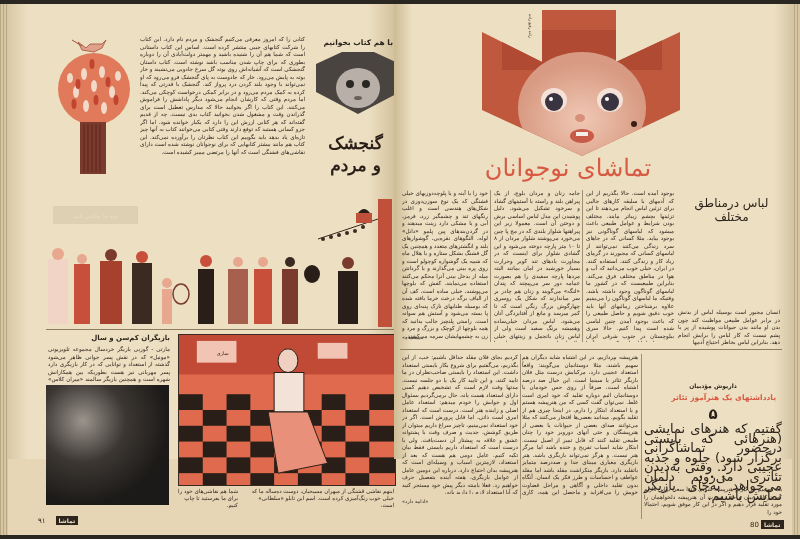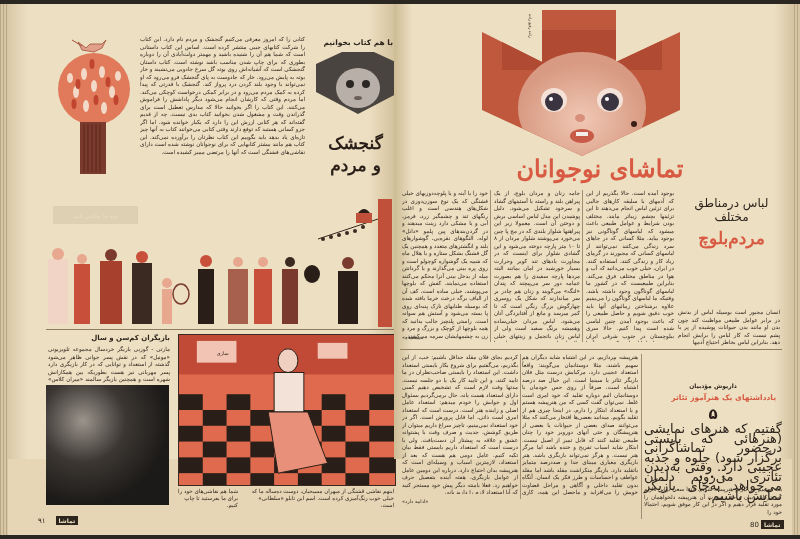--- a/index.html
+++ b/index.html
@@ -29,21 +29,21 @@
   .bw-photo { position: absolute; left: 38px; top: 381px; width: 123px; height: 120px; background: radial-gradient(ellipse at 30% 30%, #9a948c 0, #3c3733 35%, #1c1a18 70%); }
   .painting { position: absolute; left: 170px; top: 330px; width: 218px; height: 152px; border: 1px solid #3a2a22; overflow: hidden; }
   .painting-caption { position: absolute; left: 170px; top: 484px; width: 218px; height: 30px; display: flex; gap: 6px; }
   .painting-caption .cap { font-size: 5.5px; line-height: 7px; color: #2d241c; direction: rtl; }
   .folio-left { position: absolute; left: 30px; top: 512px; display: flex; align-items: center; gap: 10px; font-size: 7px; color: #2d241c; }
   .logo-block { background: #2d241c; color: #ecdfc2; font-weight: bold; font-size: 6px; padding: 1px 3px; }
 
   
   .big-doll { position: absolute; left: 88px; top: 6px; width: 200px; height: 146px; }
   .credit { position: absolute; left: 134px; top: 10px; font-size: 4px; color: #3a2f25; writing-mode: vertical-rl; }
-  .main-title { position: absolute; left: 96px; top: 150px; width: 220px; font-size: 24px; font-weight: bold; color: #d85a42; text-align: center; font-family: "DejaVu Serif", serif; }
+  .main-title { position: absolute; left: 64px; top: 150px; width: 220px; font-size: 24px; font-weight: normal; color: #d85a42; text-align: center; font-family: "DejaVu Serif", serif; }
   .col { position: absolute; top: 186px; height: 152px; overflow: hidden; }
   .col1 { left: 8px; width: 86px; }
   .col2 { left: 100px; width: 86px; }
   .col3 { left: 192px; width: 88px; }
   .col-sep { position: absolute; top: 186px; width: 1px; height: 152px; background: #a08d72; }
   .signature { position: absolute; left: 8px; top: 330px; font-size: 5px; color: #2d241c; }
   .baluch-kicker { position: absolute; left: 285px; top: 192px; width: 105px; font-size: 12px; color: #2d241c; text-align: center; }
   .baluch-title { position: absolute; left: 285px; top: 222px; width: 105px; font-size: 17px; font-weight: bold; color: #d85a42; text-align: center; line-height: 24px; font-family: "DejaVu Serif", serif; }
   .baluch-intro { position: absolute; left: 284px; top: 305px; width: 102px; height: 38px; overflow: hidden; }
   .divider-right { position: absolute; left: 6px; top: 345px; width: 382px; height: 1px; background: #8d7b62; }
@@ -259,21 +259,20 @@
     <div class="col col1 rtl body-text">خود را یا آینه و یا پلوچه‌دوزیهای خیلی قشنگی که یک نوع سوزن‌دوزی در شکل‌های هندسی است و اغلب رنگهای تند و چشمگیر زرد، قرمز، آبی و یا مشکی دارد زینت میدهند و در گردن‌بندهای پین پلمو «دانل» لوله، النگوهای نقره‌یی، گوشوارهای بلند و انگشترهای متعدد و همچنین یک گل قشنگ بشکل ستاره و یا هلال ماه که شبیه یک گوشواره کوچولو است و روی پره بینی می‌گذارند و یا گردانتن میله از بدخل بینی آنرا محکم می‌کنند استفاده می‌نمایند. کفش که بلوچها می‌پوشند، خیلی ساده است، کف آن از الیاف برگه درخت خرما بافته شده که بوسیله طنابهای نازک پنبه‌ای روی پا بسته می‌شود و آستش هم سوانه است. راستی پلنچیز جالب بدانید که همه بلوچها از کوچک و بزرگ و مرد و زن به چشمهایشان سرمه می‌کشند.</div>
     <div class="col-sep" style="left:96px;"></div>
     <div class="col col2 rtl body-text">جامه زنان و مردان بلوچ، از یک پیراهن بلند و راسته با آستینهای گشاد و سرخود تشکیل می‌شود. دلیل پوشیدن این مدل لباس اساسی برش و دوختن آن است. معمولا زیر این پیراهنها شلوار بلندی که در مچ پا چین می‌خورد می‌پوشند شلوار مردان از ۸ تا ۱۰ متر پارچه دوخته می‌شود و این گشادی شلوار برای اینست که در مجاورت بادهای تند کویر وحرارت بسیار خورشید در امان بمانند البته مردها پارچه سفیدی را هم بصورت عمامه دور سر می‌پیچند که پندان «لنگه» می‌گویند و زنان هم چادر بر سر میاندازند که شکل یک روسری چهارگوش بزرگ رنگی است که تا کمر میرسد و مانع از آفتابزدگی آنان می‌شود. لباس مردان خیلی‌ساده وهمیشه برنگ سفید است ولی از لباس زنان باتجمل و زینتهای خیلی ملاحظه دارند و هر زن و دختر بلوچ با دقت و صرف وقت زیاد روی آستین و یقه پیراهن</div>
     <div class="col-sep" style="left:188px;"></div>
     <div class="col col3 rtl body-text">بوجود آمده است. حالا بگذریم از این که آدمهای با سلیقه کارهای جالبی برای تزئین لباس انجام می‌دهند تا این تزئینها بچشم زیباتر بیایند. مختلف بودن شرایط و عوامل طبیعی باعث میشود که لباسهای گوناگونی نیز بوجود بیاید. مثلا کسانی که در جاهای سرد زندگی می‌کنند نمی‌توانند از لباسهای کسانی که مجبورند در گرمای زیاد کار و زندگی کنند، استفاده کنند. در ایران، خیلی خوب می‌دانید که آب و هوا در مناطق مختلف فرق می‌کند. بنابراین طبیعیست که در کشور ما لباسهای گوناگون وجود داشته باشد. وقتیکه ما لباسهای گوناگون را می‌بینیم علاوه برشناختن زیبائیهای آنها باید خوب دقیق شویم و حاصل طبیعی را که باعث بوجود آمدن چنین لباسی شده است پیدا کنیم. حالا سری ببلوچستان در جنوب شرقی ایران میزنیم تا با لباسهایی که مردم آنجا میپوشند آشنا شویم.</div>
 
     <div class="signature rtl">«میشیده»</div>
 
     <div class="baluch-kicker rtl">لباس درمناطق مختلف</div>
     <div class="baluch-title">
-      <div>مردم‌بلوچ</div>
     </div>
     <div class="baluch-intro rtl body-text">انسان مجبور است بوسیله لباس از بدنش در برابر عوامل طبیعی مواظبت کند چون بدن او مانند بدن حیوانات پوشیده از پر یا پشم نیست که کار لباس را برایش انجام دهد. بنابراین لباس بخاطر احتیاج آدمها</div>
 
     <div class="divider-right"></div>
 
     <div class="col col4 rtl body-text">کردیم بجای فلان مقلد حداقل باشیم: خب، از این بگذریم، می‌گفتیم برای شروع بکار بایستی استعداد داشت. این استعداد را بایستی صاحب‌نظران در ما تایید کنند، و این تایید کار یک یا دو جلسه نیست. مدتها وقت لازم است که تشخیص دهیم کسی دارای استعداد هست یانه. حال برمی‌گردیم بسئوال اول و جوابش را خودم میدهم: استعداد عامل اصلی و زاینده هنر است. درست است که استعداد امری است ذاتی، اما قابل پرورش است. اگر در خود استعداد نمی‌بینیم، تاچیز سراغ داریم میتوان از طریق کوشش، جدیت و صرف وقت با پشتوانه عشق و علاقه به پیشتاز آن دست‌یافت. ولی با درست است که استعداد داریم بایستی فقط بیان تکیه کنیم. عامل دومی هم هست که بعد از استعداد، لازمترین اسباب و وسیله‌ای است که هنرپیشه بدان احتیاج دارد. درباره این دومین عامل از عوامل بازیگری، هفته آینده بتفصیل حرف خواهیم زد. فعلا بامنته دیگر پیش خود مستجر کنید که آیا استعداد لازم را دارید یانه.</div>
     <div class="col-sep" style="left:126px; top:350px; height:145px;"></div>
     <div class="col col5 rtl body-text">هنرپیشه بپردازیم. در این اشتباه شاید دیگران هم سهیم باشند، مثلا دوستانمان می‌گویند: واقعاً استعداد عجیبی دارد، مرکبایش درست مثل فلان بازیگر تئاتر یا سینما است. این خیال صد درصد اشتباه است، صرفاً از روی حس خودمان یا دوستانمان ائیم دوباره تقلید که خود امری است غلط. نمی‌توان گفت کسی که من هنرپیشه هستم و یا استعداد ابتکار را دارم، در اینجا چیزی هم از تقلید بگویم. میدانید بعضی‌ها افتخار می‌کنند که مثلا می‌توانند صدای بعضی از حیوانات یا بعضی از هنرپیشگان و حتی آنهای دوروبر خود را چنان طبیعی تقلید کنند که قابل تمیز از اصیل نیست. ابتکار شاید اسباب تفریح و خنده باشد اما مرگز هنر نیست. و هرگز نمی‌تواند بازیگری باشد. هنر بازیگری معیاری میبنای جدا و صددرصد متمایز باتقلید دارد. بازیگر منکراشت مقلد باشد اما مقلد عواطف و احساسات و طرز فکر یک انسان. آنگاه بدون تقلید داخلی و آگاهی و مراحل قضاوت خویش را می‌افزاید و ماحصل این همه، کاری است که روی صحنه می‌بینیم که جذب‌کننده است. همان چیزی است که ما را وامیدارد آرزو کنیم بجای آن بازیگر باشیم. ولی هرگز آرزو</div>
     <div class="col-sep" style="left:247px; top:350px; height:165px;"></div>
 

